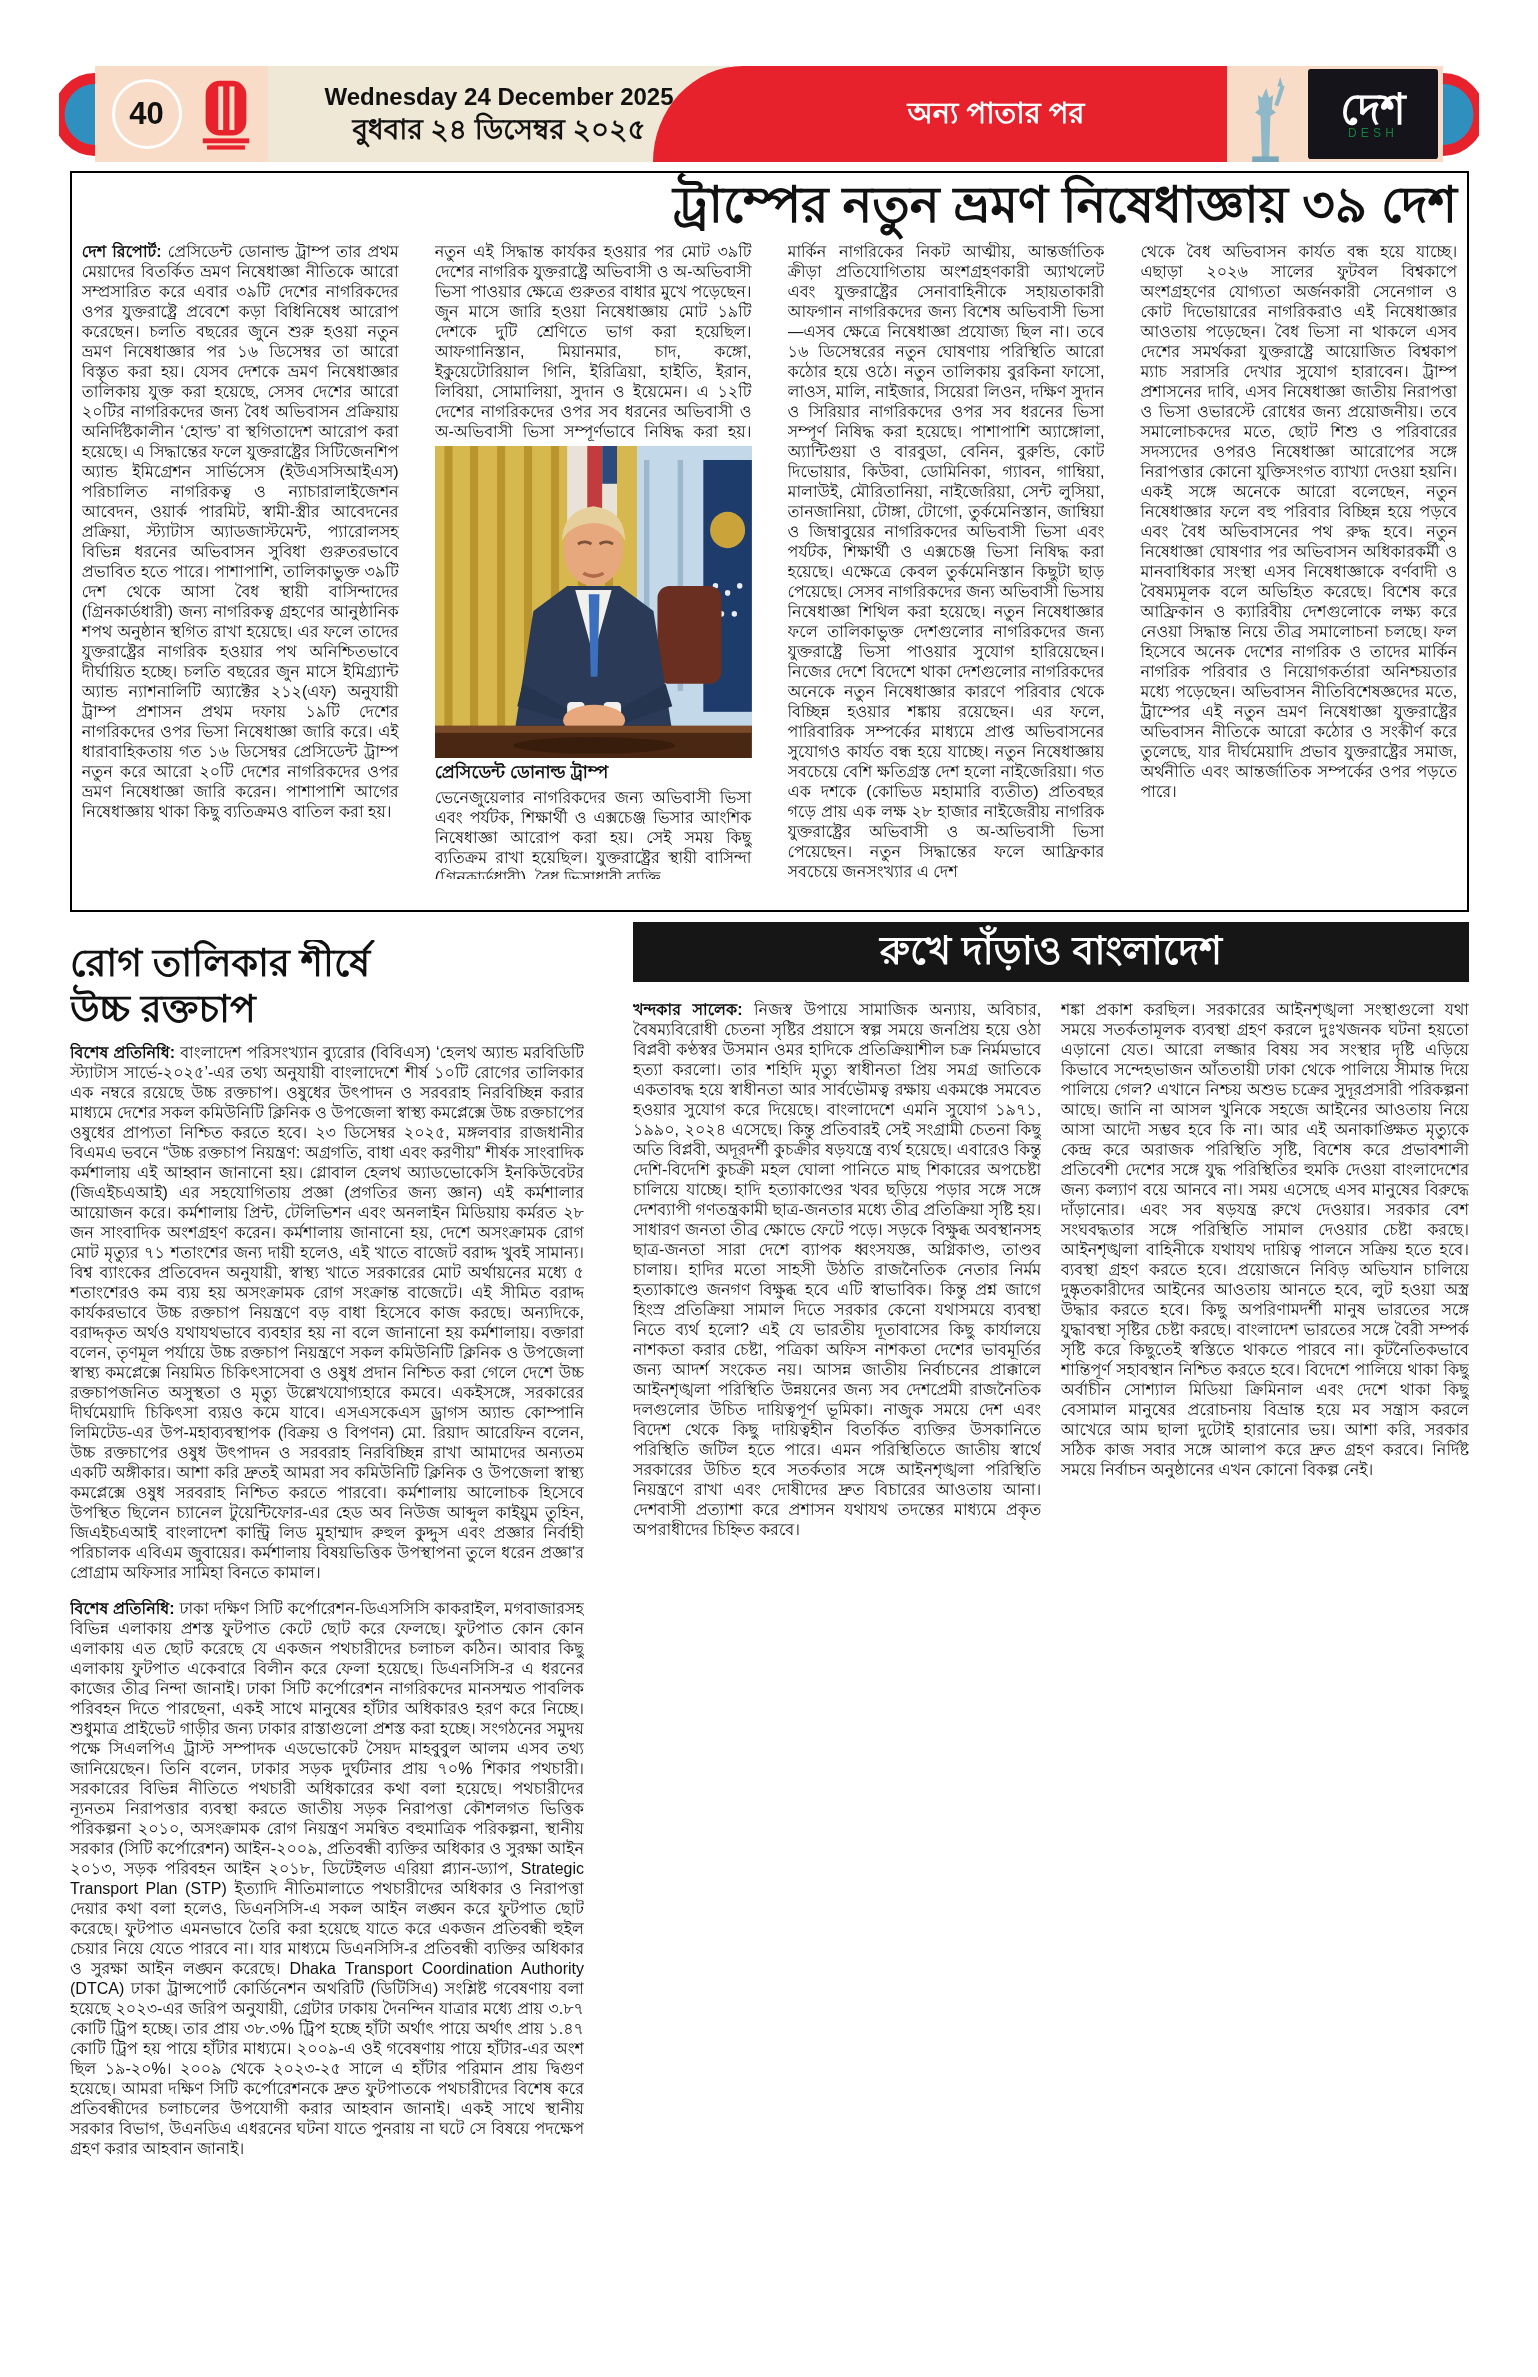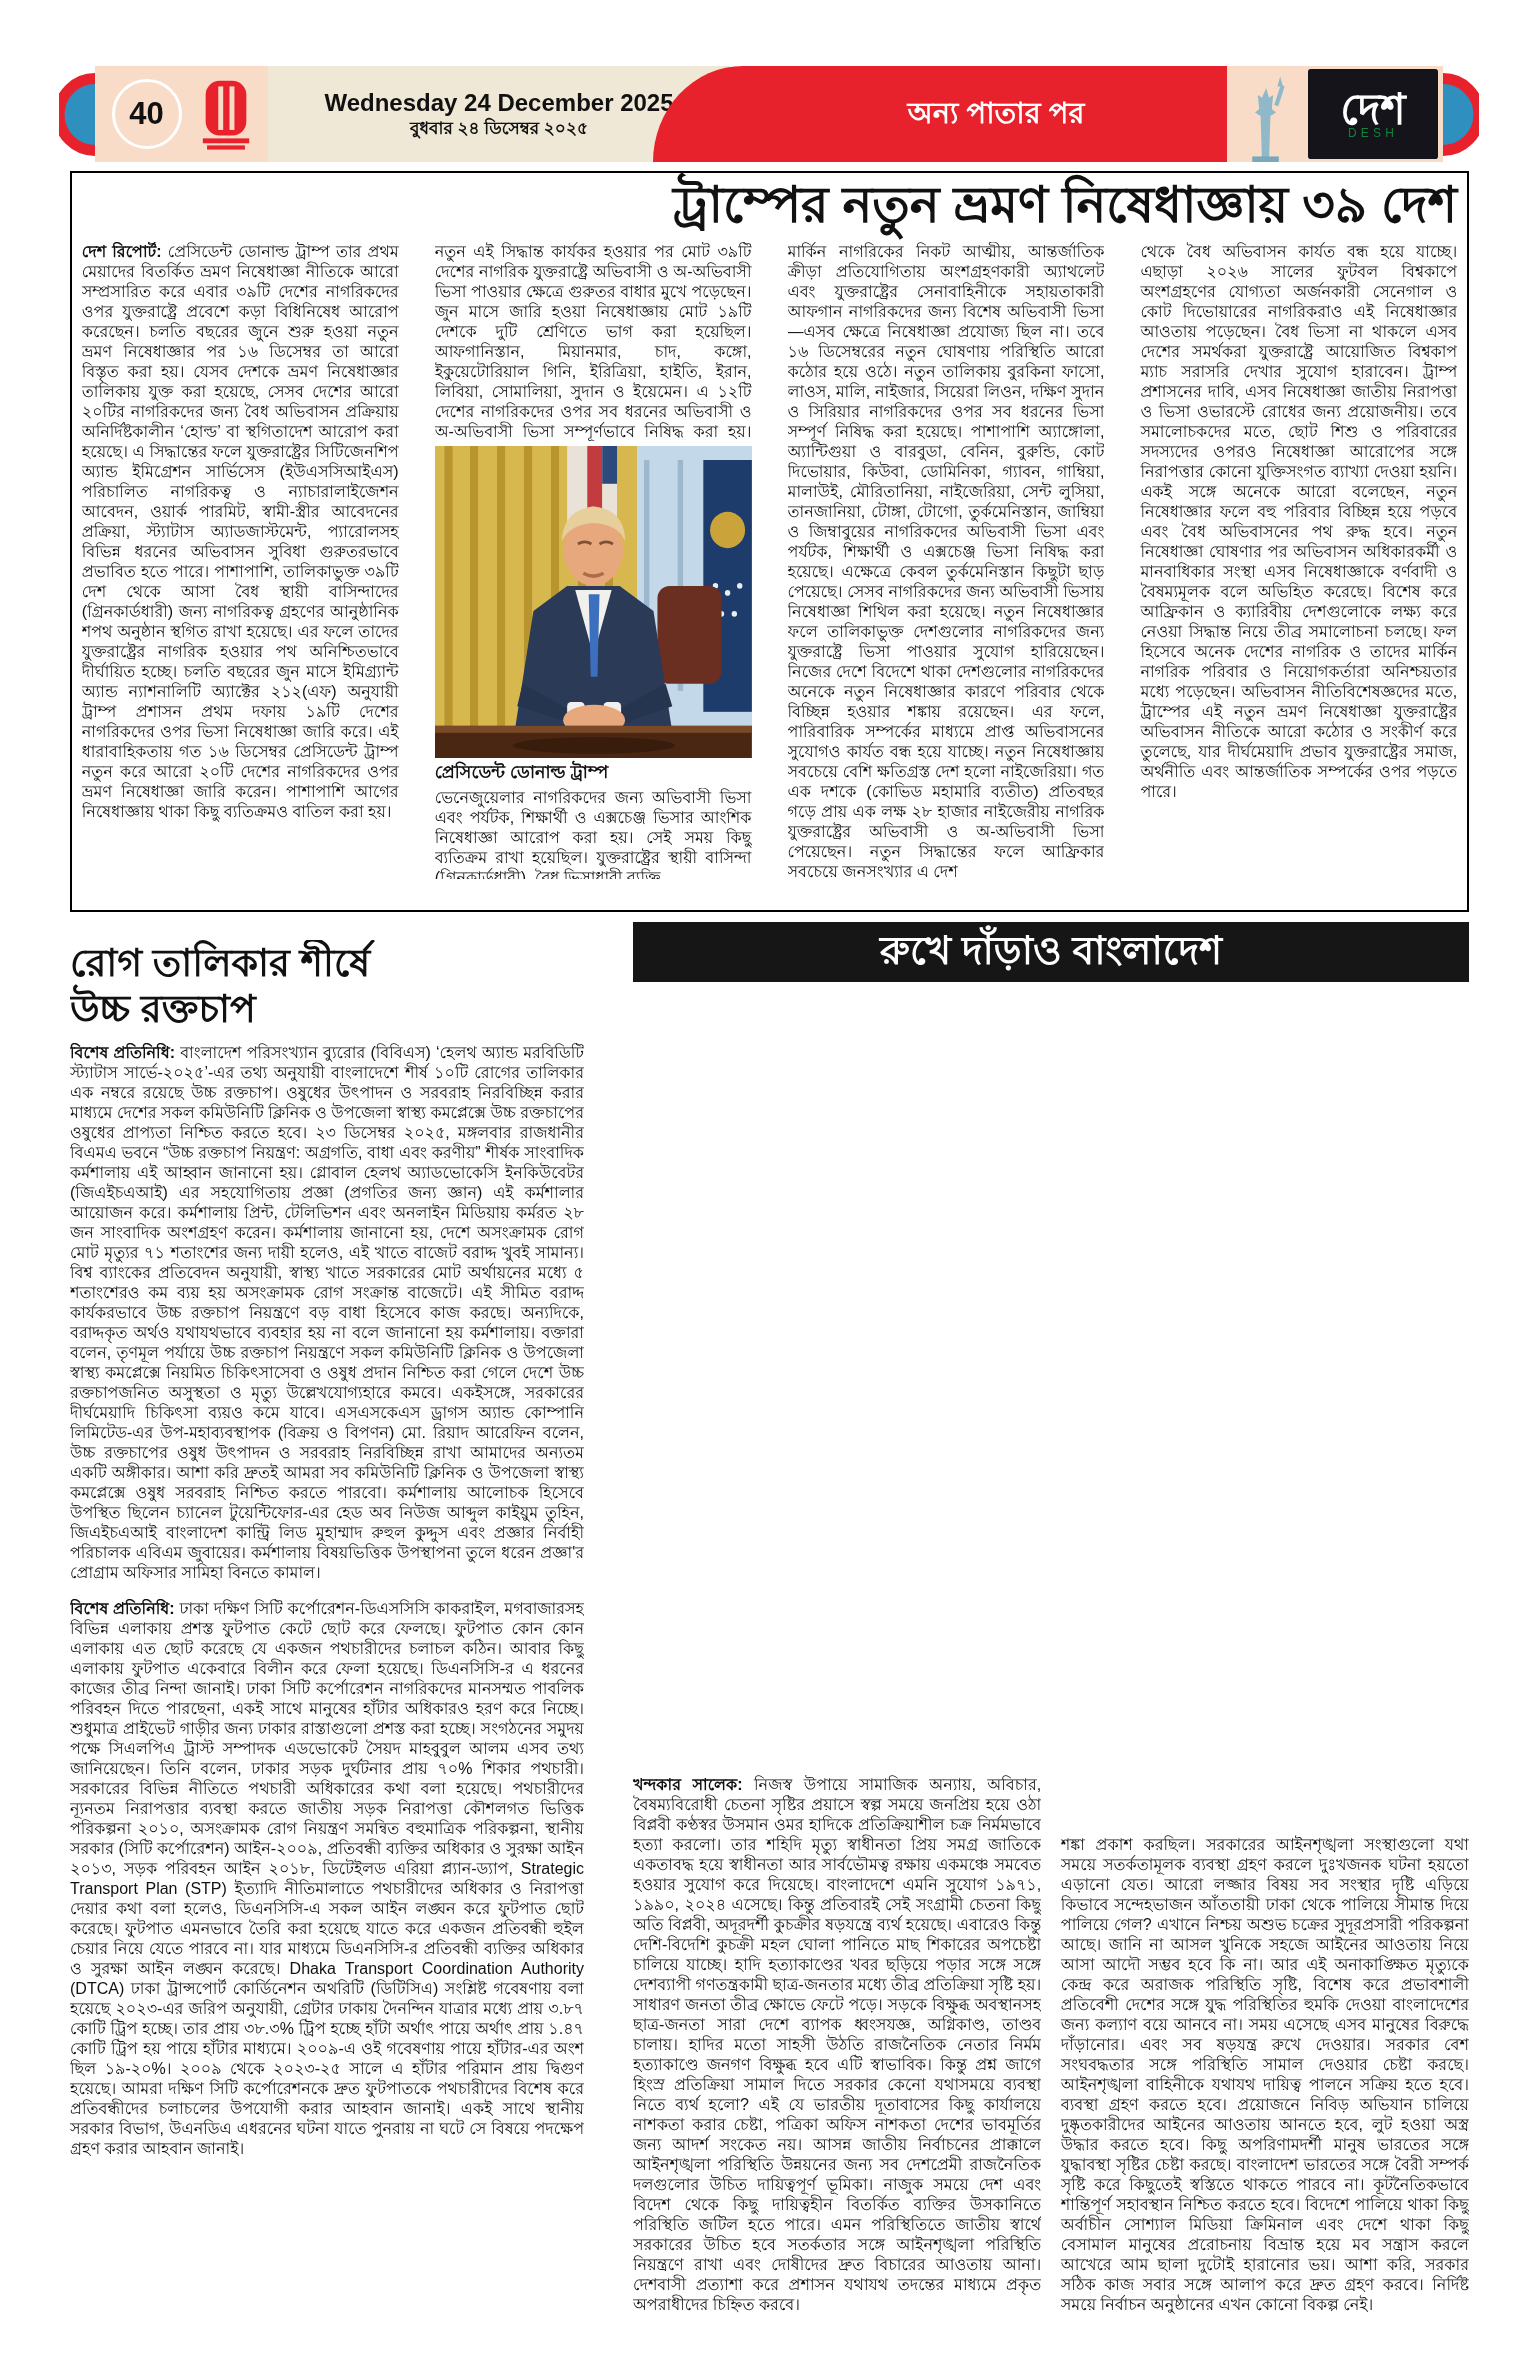--- a/index.html
+++ b/index.html
@@ -11,21 +11,21 @@
   .semi svg{position:absolute;top:2.8px;}
   .peach{background:#f8dcc8;}
   .pagenum-box{display:flex;align-items:center;justify-content:center;gap:18px;width:173px;flex:0 0 auto;}
   .page-circle{width:64px;height:64px;border:3.5px solid #fff;border-radius:50%;
                display:flex;align-items:center;justify-content:center;
                font-size:31px;font-weight:bold;color:#111;}
   .monument{width:52px;height:73px;flex:0 0 auto;}
   .date-box{background:#efe8d6;width:462px;flex:0 0 auto;display:flex;flex-direction:column;
             align-items:center;justify-content:center;line-height:1.25;}
   .date-en{font-weight:bold;font-size:24px;}
-  .date-bn{font-weight:bold;font-size:17px;}
+  .date-bn{font-weight:bold;font-size:28px;}
   .red-banner{background:#e8222d;flex:1 1 auto;margin-left:-77px;
               border-top-left-radius:105px 112px;display:flex;align-items:center;justify-content:center;}
   .red-banner .bn{color:#fff;font-weight:bold;font-size:29px;padding-left:112px;}
   .statue-box{width:76px;flex:0 0 auto;display:flex;align-items:flex-end;justify-content:center;}
   .logo-box{width:140px;flex:0 0 auto;display:flex;align-items:center;justify-content:center;}
   .logo-black{background:#14141a;width:130px;height:90px;display:flex;flex-direction:column;
               align-items:center;justify-content:center;border-radius:2.8px;}
   .logo-bn{color:#fff;font-weight:bold;font-size:43px;line-height:1;}
   .logo-en{color:#15803d;font-weight:normal;font-size:12px;letter-spacing:4.2px;margin-top:-4.2px;}
   
@@ -41,21 +41,21 @@
   
   .left-sec{position:absolute;left:70px;top:940px;width:514px;height:1412px;overflow:hidden;}
   .h2{font-weight:bold;font-size:38px;line-height:1.22;margin:0 0 9.8px 0;}
   .body-text{font-size:16px;line-height:20px;text-align:justify;overflow:hidden;}
   .health-body{height:538px;margin-bottom:18px;}
   .ped-body{height:615px;}
   
   .right-sec{position:absolute;left:633px;top:922px;width:836px;height:1412px;}
   .black-banner{background:#161616;height:60px;display:flex;align-items:center;justify-content:center;}
   .black-banner .bn{color:#fff;font-weight:bold;font-size:39px;}
-  .ed-cols{display:flex;gap:19.6px;margin-top:18px;height:1315px;overflow:hidden;align-items:flex-end;}
+  .ed-cols{display:flex;gap:19.6px;margin-top:18px;height:1315px;overflow:hidden;}
   .ed-col{flex:1 1 0;font-size:16px;line-height:20px;text-align:justify;overflow:hidden;}
 </style>
 </head>
 <body>
 
 <div class="page">
 
   <div class="header">
     <div class="semi">
       <svg width="36" height="91" viewBox="0 0 52 130">

